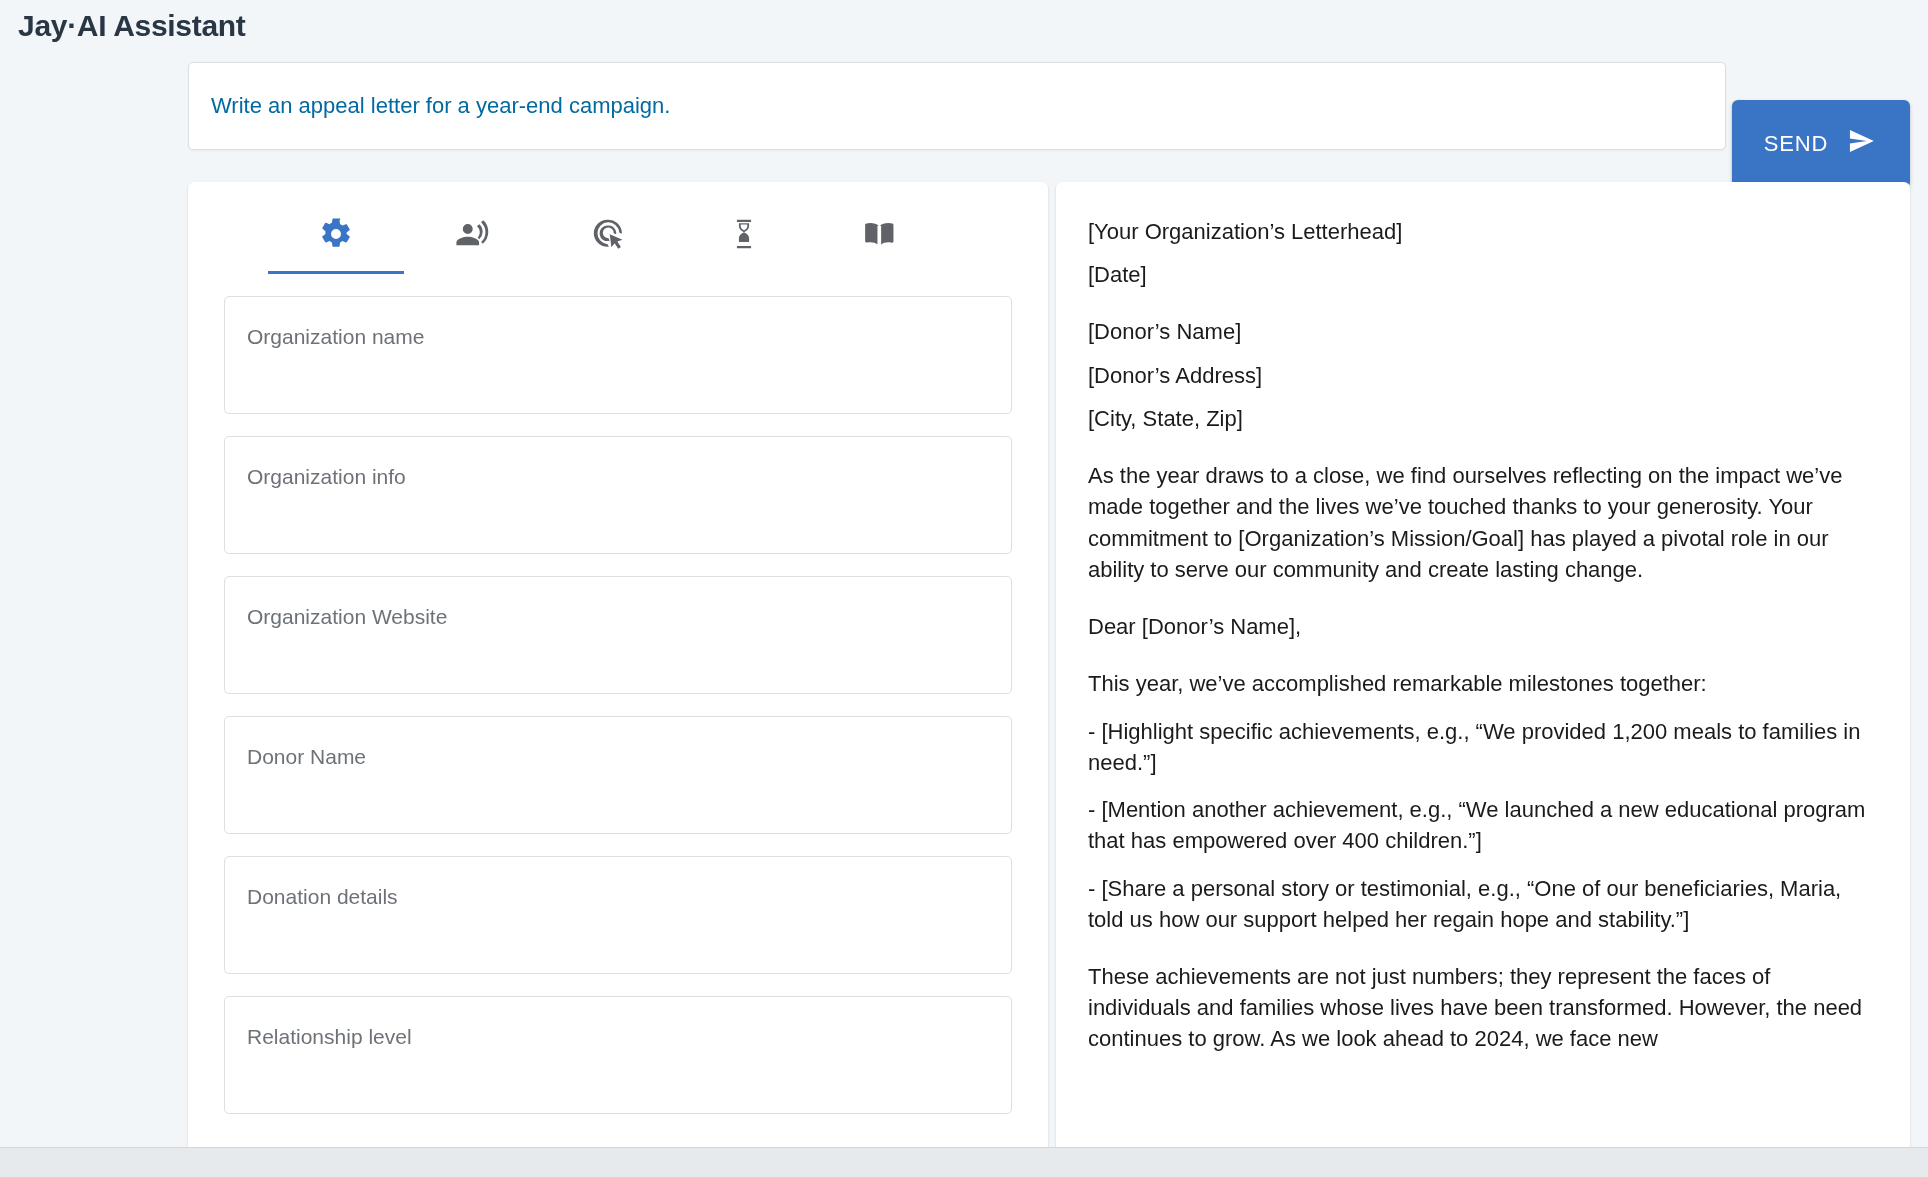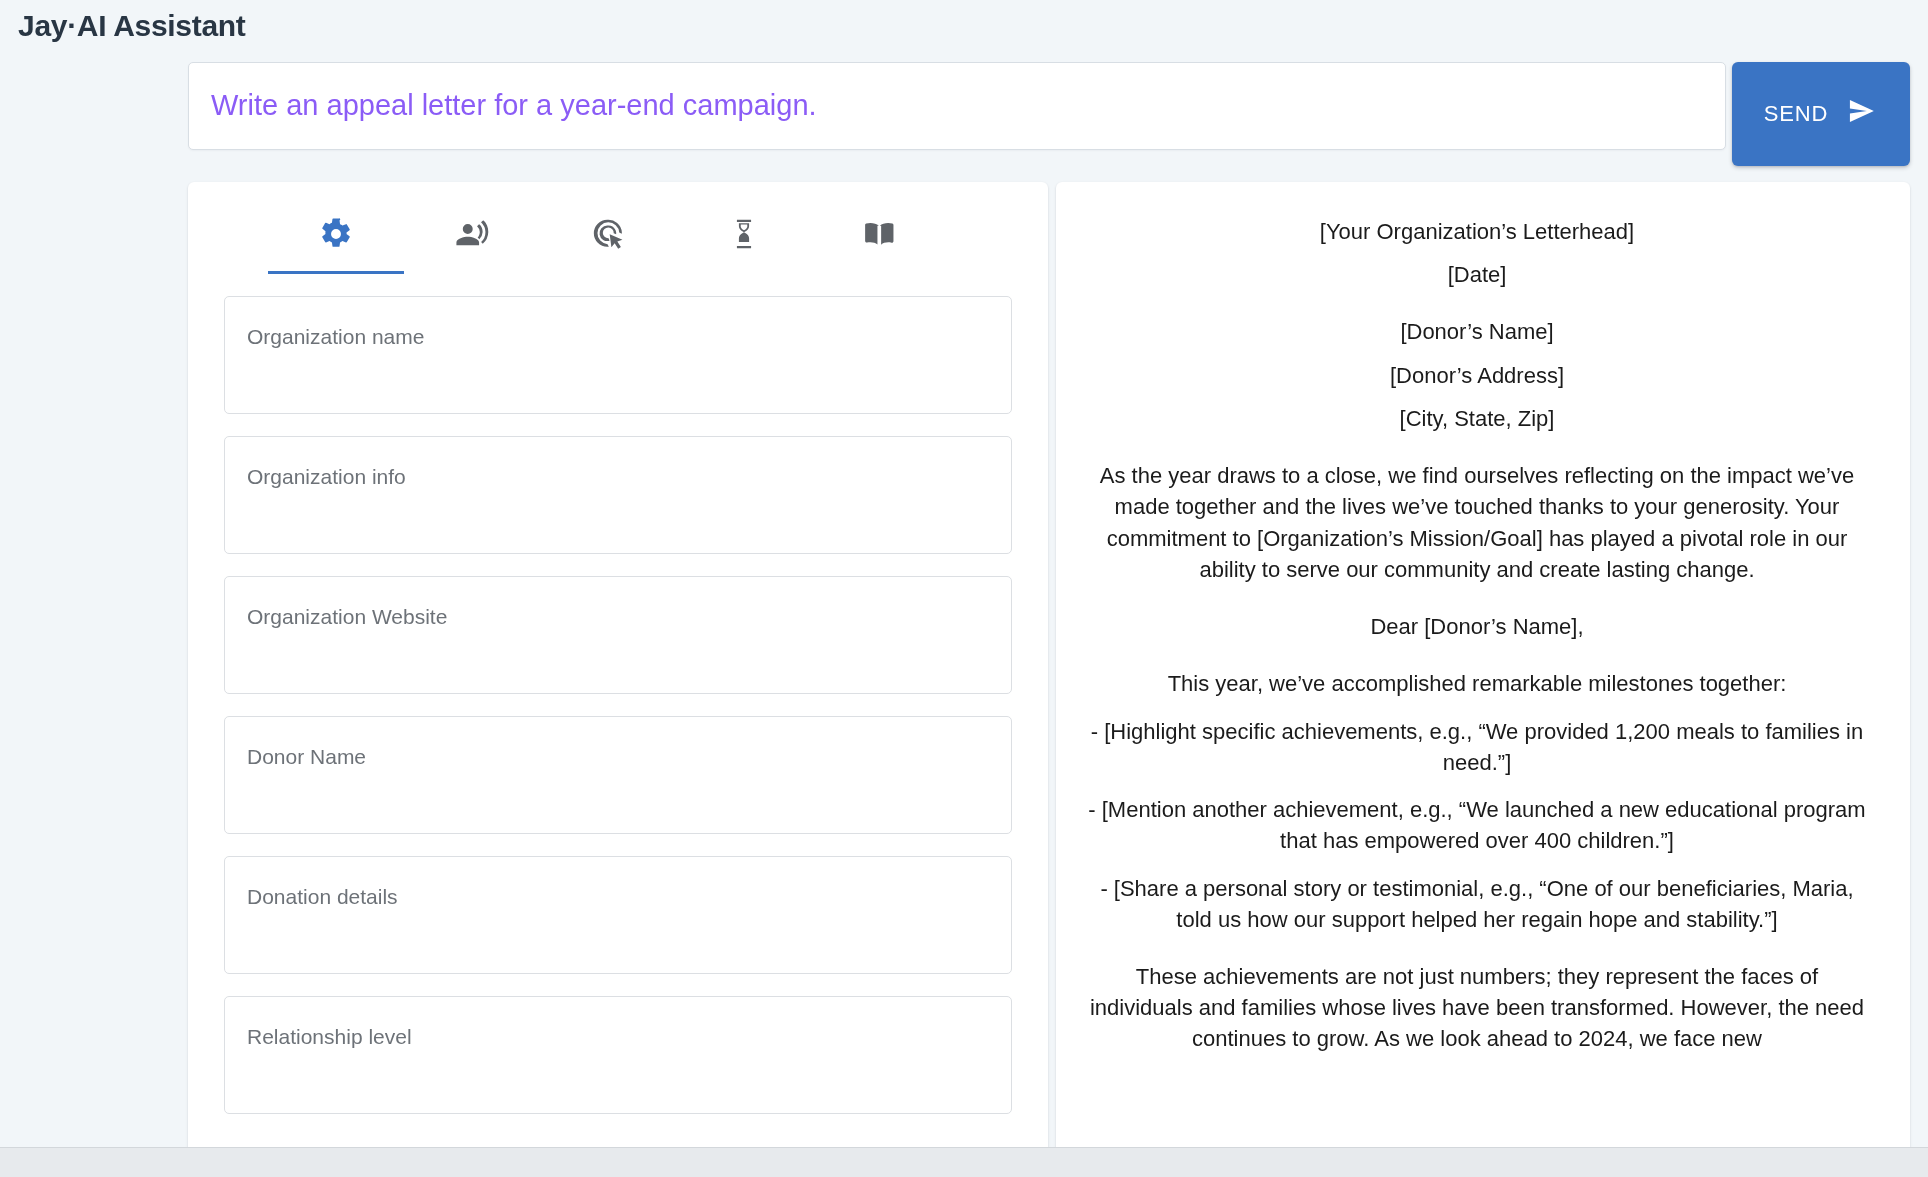--- a/index.html
+++ b/index.html
@@ -48,44 +48,45 @@
     background: #ffffff;
     border: 1px solid #d8dee4;
     border-radius: 5px;
     display: flex;
     align-items: center;
     padding: 0 22px;
     box-shadow: 0 1px 2px rgba(16,24,40,0.04);
   }
 
   .prompt-text {
-    font-size: 29px;
-    color: #8b5cf6;
+    font-size: 22px;
+    color: #0369a1;
     line-height: 1.3;
     white-space: nowrap;
     overflow: hidden;
   }
 
   .send-button {
     flex: 0 0 auto;
     width: 178px;
-    height: 104px;
+    height: 88px;
     background: #3a74c4;
     border: none;
     border-radius: 6px;
     color: #ffffff;
     font-family: "Liberation Sans", sans-serif;
     font-size: 22px;
     letter-spacing: 0.8px;
     display: flex;
     align-items: center;
     justify-content: center;
     gap: 16px;
     cursor: pointer;
     box-shadow: 0 2px 4px rgba(16,24,40,0.18), 0 1px 2px rgba(16,24,40,0.12);
+    margin-top: 38px;
   }
 
   .send-icon { display: block; }
 
   
   .workspace {
     display: flex;
     gap: 8px;
     padding: 28px 18px 0 188px;
     height: calc(1177px - 62px - 92px - 28px);
@@ -93,21 +94,21 @@
 
   .panel {
     background: #ffffff;
     border-radius: 6px 6px 0 0;
     box-shadow: 0 1px 3px rgba(16,24,40,0.10), 0 1px 2px rgba(16,24,40,0.06);
     overflow: hidden;
     position: relative;
   }
 
   .panel-left  { flex: 0 0 860px; }
-  .panel-right { flex: 1 1 auto; text-align: center; }
+  .panel-right { flex: 1 1 auto; }
 
   
   .tab-bar {
     display: flex;
     align-items: stretch;
     padding: 14px 0 0 0;
     margin-left: 80px;
     width: 680px;
   }
 

